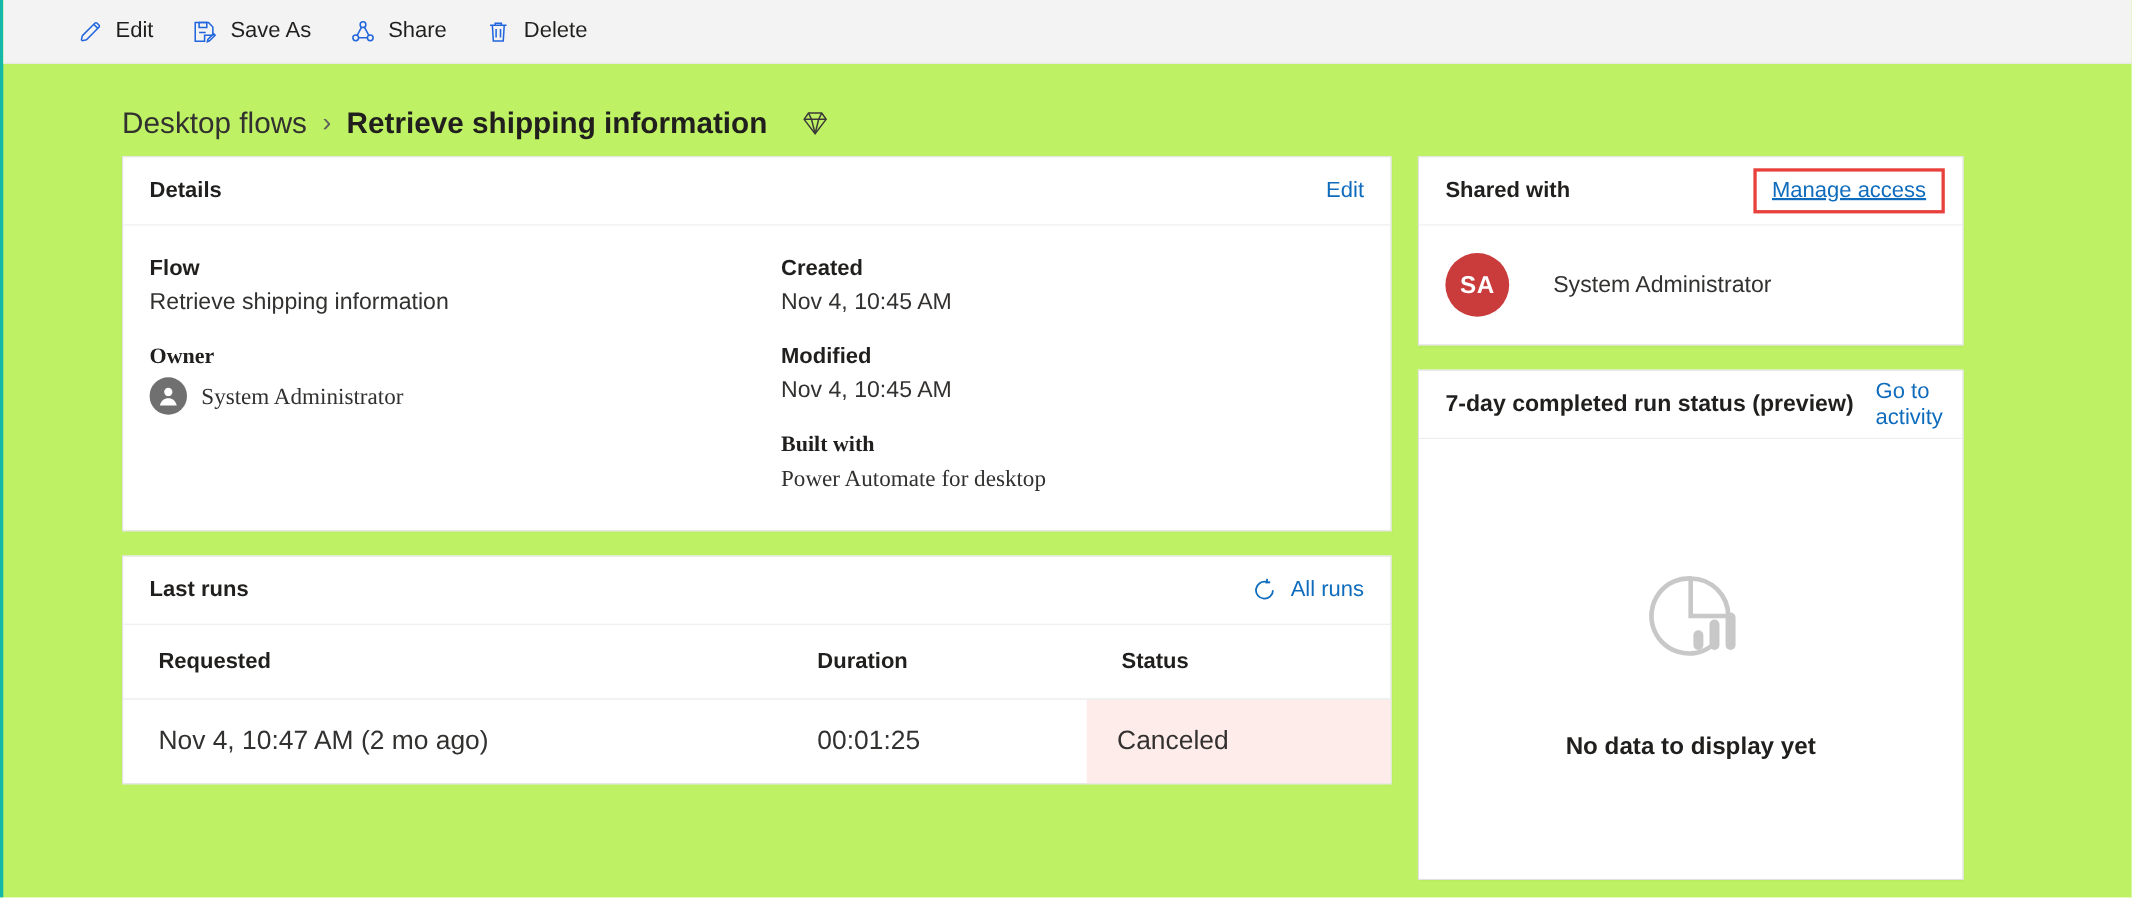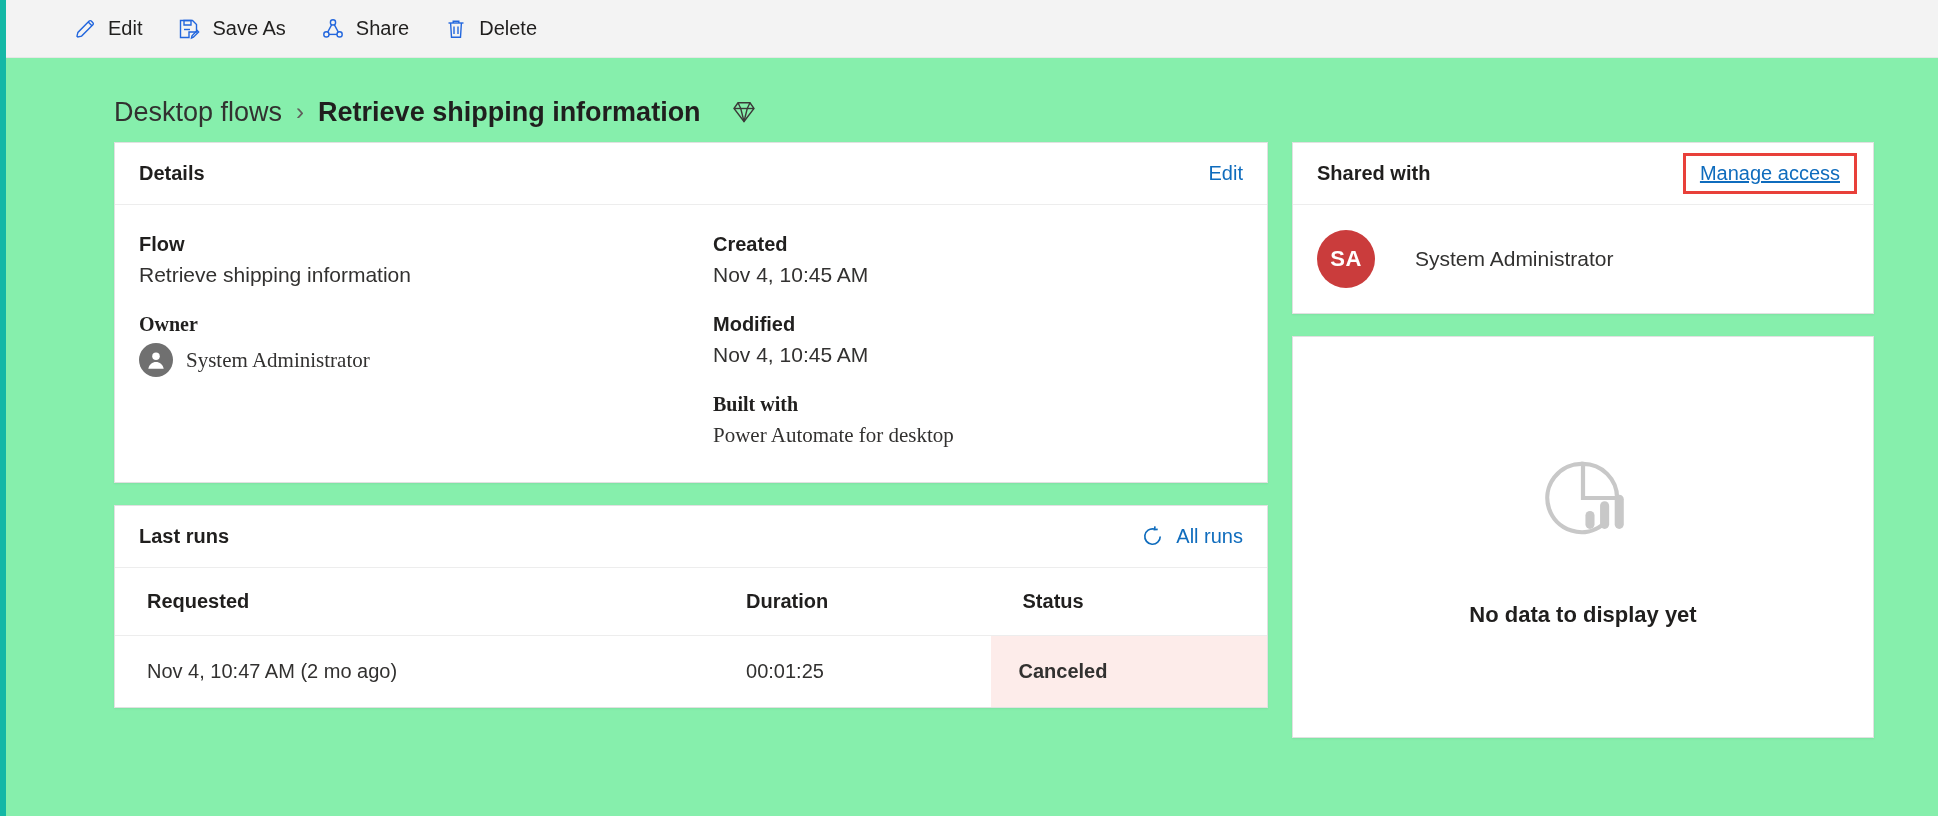--- a/index.html
+++ b/index.html
@@ -7,22 +7,22 @@
     margin: 0; padding: 0;
     width: 1938px; height: 816px;
     background: #ffffff;
     font-family: "Liberation Sans", sans-serif;
     color: #242424;
     overflow: hidden;
   }
   .page {
     position: relative;
     width: 1938px; height: 816px;
-    background: #86efac;
-    border-left: 6px solid #14b8a6;
+    background: #bef264;
+    border-left: 3px solid #14b8a6;
   }
 
   
   .commandbar {
     height: 58px;
     background: #f3f3f3;
     border-bottom: 1px solid #e6e6e6;
     display: flex;
     align-items: center;
     padding-left: 52px;
@@ -71,21 +71,21 @@
   .premium-icon { margin-left: 14px; display: inline-flex; }
 
   
   .content {
     display: flex;
     padding: 6px 0 0 108px;
     gap: 24px;
     align-items: flex-start;
   }
   .col-left { width: 1154px; }
-  .col-right { width: 582px; }
+  .col-right { width: 496px; }
 
   .card {
     background: #ffffff;
     border: 1px solid #e1e1e1;
     box-shadow: 0 1px 2px rgba(0,0,0,0.06);
   }
   .card-header {
     height: 62px;
     display: flex;
     align-items: center;
@@ -144,32 +144,31 @@
   .runs-table { width: 100%; border-collapse: collapse; }
   .runs-table th {
     text-align: left;
     font-size: 20px;
     font-weight: bold;
     color: #201f1e;
     padding: 22px 0 22px 32px;
     border-bottom: 1px solid #ededed;
   }
   .runs-table td {
-    font-size: 20px;
+    font-size: 24px;
     color: #323130;
     padding: 24px 0 24px 32px;
     vertical-align: middle;
   }
   .col-requested { width: 52%; }
   .col-duration  { width: 24%; }
   .col-status    { width: 24%; }
   td.status-cell {
     background: #fdecea;
     padding-left: 28px;
-    font-weight: bold;
   }
   .runs-spacer { height: 22px; }
 
   
   .highlight-box {
     border: 3px solid #e8403a;
     padding: 6px 14px;
     display: inline-flex;
     align-items: center;
     margin-right: -8px;
@@ -398,20 +397,24 @@
         </div>
         <div class="shared-body">
           <div class="avatar-red">SA</div>
           <div class="shared-name">System Administrator</div>
         </div>
       </div>
 
       <div class="runs-spacer"></div>
 
       <div class="card">
+        <div class="status-header">
+          <span class="status-title">7-day completed run status (preview)</span>
+          <span class="card-link">Go to activity</span>
+        </div>
         <div class="status-body">
           <span>
             <svg width="104" height="104" viewBox="0 0 64 64" fill="none" stroke="#c8c8c8" stroke-width="2.6" stroke-linecap="round">
               <path d="M32 11 A21 21 0 1 0 44 48.5"></path>
               <path d="M32 11 V32 H53 A21 21 0 0 0 32 11 Z"></path>
               <rect x="33.5" y="40" width="5.6" height="11" rx="2.8" fill="#c8c8c8" stroke="none"></rect>
               <rect x="42.5" y="34" width="5.6" height="17" rx="2.8" fill="#c8c8c8" stroke="none"></rect>
               <rect x="51.5" y="30" width="5.6" height="21" rx="2.8" fill="#c8c8c8" stroke="none"></rect>
             </svg>
           </span>

